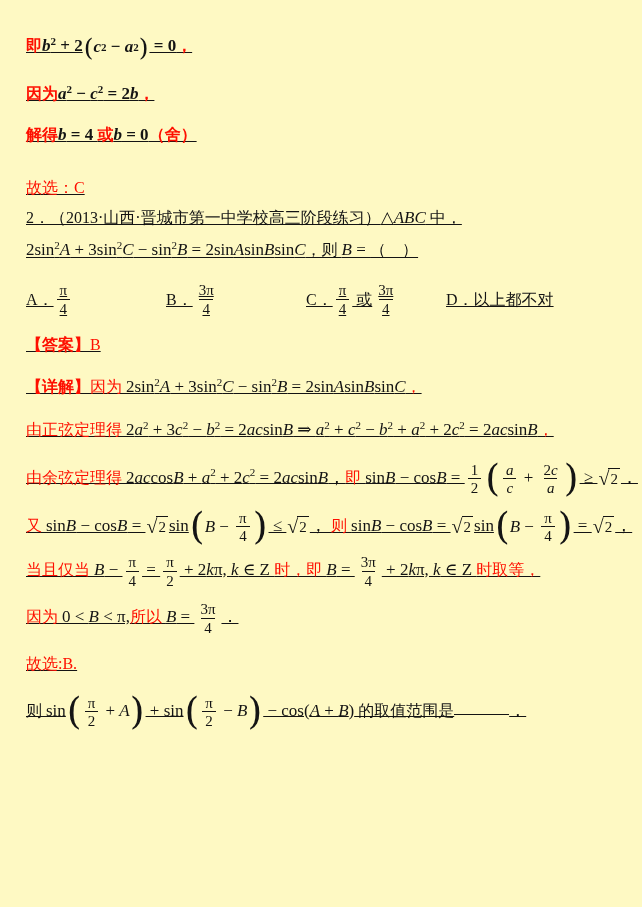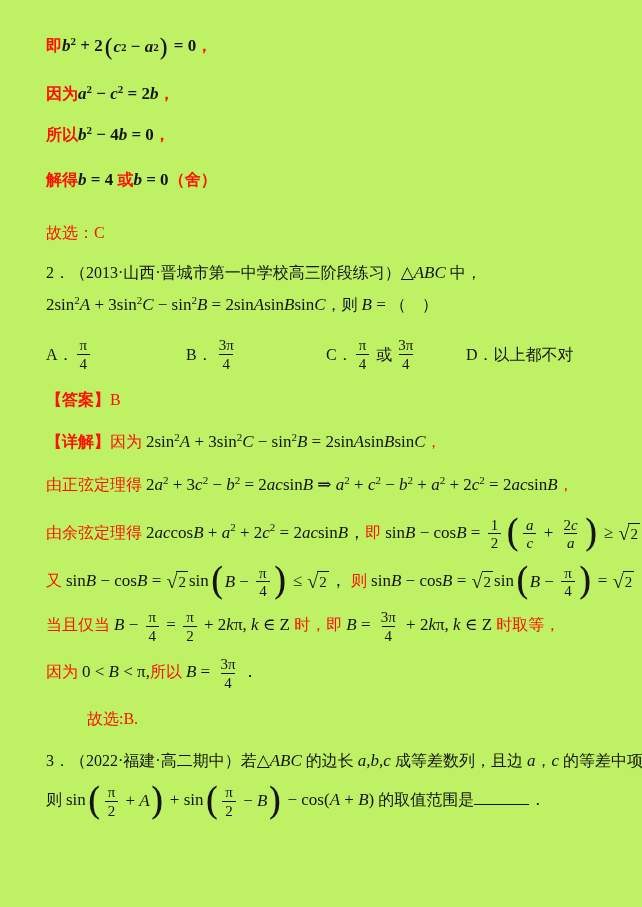--- a/index.html
+++ b/index.html
@@ -1,19 +1,19 @@
 <!DOCTYPE html>
 <html style="--red: #fe0f00;"><head>
 <meta charset="utf-8">
 <style>
   html,body{margin:0;padding:0;background:#ffffff;}
   body{width:642px;height:907px;overflow:hidden;
        font-family:"Liberation Serif","DejaVu Serif",serif;color:#141414;}
   .page{box-sizing:border-box;width:642px;height:907px;
-        padding:34px 22px 0 46px;overflow:hidden;background:#bef264;}
+        padding:34px 22px 0 26px;overflow:hidden;background:#fef9c3;text-decoration:underline;}
   .line{white-space:pre;font-size:16px;line-height:1.45;}
   .line.bold .t-r,.line.bold .t-m,.line.bold .t-n,.line.bold .t-s{font-weight:bold;}
   .t-r{color:var(--red,#fe0f00);}
   .t-rb{color:var(--red,#fe0f00);font-weight:bold;}
   .t-b{color:#141414;}
   .t-m{font-style:italic;}
   .t-m,.t-n{font-size:17px;font-family:"Liberation Serif","DejaVu Serif",serif;}
   .t-s{font-size:11px;vertical-align:super;font-family:"Liberation Serif",serif;}
   .frac{display:inline-flex;flex-direction:column;align-items:center;
         vertical-align:middle;margin:0 3px;line-height:1.05;}
@@ -33,30 +33,28 @@
   .line.options{display:flex;align-items:center;}
   .opt{display:inline-flex;align-items:center;white-space:pre;}
 </style>
 </head>
 <body>
 
 <div class="page">
   <div>
       <div class="line bold" style="margin-bottom: 22px;"><span class="t-r">即</span><span class="t-m">b</span><span class="t-s">2</span><span class="t-n"> + 2</span><span class="bigp"><span class="pp s1">(</span><span class="pbody"><span class="t-m">c</span><span class="t-s">2</span><span class="t-n"> − </span><span class="t-m">a</span><span class="t-s">2</span></span><span class="pp s1">)</span></span><span class="t-n"> = 0</span><span class="t-r">，</span></div>
       <div class="line bold" style="margin-bottom: 16px;"><span class="t-r">因为</span><span class="t-m">a</span><span class="t-s">2</span><span class="t-n"> − </span><span class="t-m">c</span><span class="t-s">2</span><span class="t-n"> = 2</span><span class="t-m">b</span><span class="t-r">，</span></div>
-      <div class="line bold" style="margin-bottom: 20px;"><span class="t-r">所以</span><span class="t-m">b</span><span class="t-s">2</span><span class="t-n"> − 4</span><span class="t-m">b</span><span class="t-n"> = 0</span><span class="t-r">，</span></div>
       <div class="line bold" style="margin-bottom: 28px;"><span class="t-r">解得</span><span class="t-m">b</span><span class="t-n"> = 4 </span><span class="t-r">或</span><span class="t-m">b</span><span class="t-n"> = 0</span><span class="t-r">（舍）</span></div>
-      <div class="line" style="margin-bottom: 17px;"><span class="t-r">故选：C</span></div>
+      <div class="line" style="margin-bottom: 7px;"><span class="t-r">故选：C</span></div>
       <div class="line" style="margin-bottom: 8px;"><span class="t-b">2．（2013·山西·晋城市第一中学校高三阶段练习）</span><span class="t-n">△</span><span class="t-m">ABC</span><span class="t-b"> 中，</span></div>
       <div class="line" style="margin-bottom: 18px;"><span class="t-n">2sin</span><span class="t-s">2</span><span class="t-m">A</span><span class="t-n"> + 3sin</span><span class="t-s">2</span><span class="t-m">C</span><span class="t-n"> − sin</span><span class="t-s">2</span><span class="t-m">B</span><span class="t-n"> = 2sin</span><span class="t-m">A</span><span class="t-n">sin</span><span class="t-m">B</span><span class="t-n">sin</span><span class="t-m">C</span><span class="t-b">，则 </span><span class="t-m">B</span><span class="t-n"> = </span><span class="t-b">（　）</span></div>
       <div class="line options" style="margin-bottom: 15px;"><span class="opt" style="min-width: 140px;"><span class="t-b">A．</span><span class="frac"><span class="num"><span class="t-n">π</span></span><span class="den"><span class="t-n">4</span></span></span></span><span class="opt" style="min-width: 140px;"><span class="t-b">B．</span><span class="frac"><span class="num"><span class="t-n">3π</span></span><span class="den"><span class="t-n">4</span></span></span></span><span class="opt" style="min-width: 140px;"><span class="t-b">C．</span><span class="frac"><span class="num"><span class="t-n">π</span></span><span class="den"><span class="t-n">4</span></span></span><span class="t-b"> 或</span><span class="frac"><span class="num"><span class="t-n">3π</span></span><span class="den"><span class="t-n">4</span></span></span></span><span class="opt"><span class="t-b">D．以上都不对</span></span></div>
       <div class="line" style="margin-bottom: 19px;"><span class="t-rb">【答案】</span><span class="t-r">B</span></div>
       <div class="line" style="margin-bottom: 18px;"><span class="t-rb">【详解】</span><span class="t-r">因为 </span><span class="t-n">2sin</span><span class="t-s">2</span><span class="t-m">A</span><span class="t-n"> + 3sin</span><span class="t-s">2</span><span class="t-m">C</span><span class="t-n"> − sin</span><span class="t-s">2</span><span class="t-m">B</span><span class="t-n"> = 2sin</span><span class="t-m">A</span><span class="t-n">sin</span><span class="t-m">B</span><span class="t-n">sin</span><span class="t-m">C</span><span class="t-r">，</span></div>
       <div class="line" style="margin-bottom: 18px;"><span class="t-r">由正弦定理得 </span><span class="t-n">2</span><span class="t-m">a</span><span class="t-s">2</span><span class="t-n"> + 3</span><span class="t-m">c</span><span class="t-s">2</span><span class="t-n"> − </span><span class="t-m">b</span><span class="t-s">2</span><span class="t-n"> = 2</span><span class="t-m">ac</span><span class="t-n">sin</span><span class="t-m">B</span><span class="t-n"> ⇒ </span><span class="t-m">a</span><span class="t-s">2</span><span class="t-n"> + </span><span class="t-m">c</span><span class="t-s">2</span><span class="t-n"> − </span><span class="t-m">b</span><span class="t-s">2</span><span class="t-n"> + </span><span class="t-m">a</span><span class="t-s">2</span><span class="t-n"> + 2</span><span class="t-m">c</span><span class="t-s">2</span><span class="t-n"> = 2</span><span class="t-m">ac</span><span class="t-n">sin</span><span class="t-m">B</span><span class="t-r">，</span></div>
       <div class="line" style="margin-bottom: 12px;"><span class="t-r">由余弦定理得 </span><span class="t-n">2</span><span class="t-m">ac</span><span class="t-n">cos</span><span class="t-m">B</span><span class="t-n"> + </span><span class="t-m">a</span><span class="t-s">2</span><span class="t-n"> + 2</span><span class="t-m">c</span><span class="t-s">2</span><span class="t-n"> = 2</span><span class="t-m">ac</span><span class="t-n">sin</span><span class="t-m">B</span><span class="t-n">，</span><span class="t-r">即 </span><span class="t-n">sin</span><span class="t-m">B</span><span class="t-n"> − cos</span><span class="t-m">B</span><span class="t-n"> = </span><span class="frac"><span class="num"><span class="t-n">1</span></span><span class="den"><span class="t-n">2</span></span></span><span class="bigp"><span class="pp s2">(</span><span class="pbody"><span class="frac"><span class="num"><span class="t-m">a</span></span><span class="den"><span class="t-m">c</span></span></span><span class="t-n"> + </span><span class="frac"><span class="num"><span class="t-n">2</span><span class="t-m">c</span></span><span class="den"><span class="t-m">a</span></span></span></span><span class="pp s2">)</span></span><span class="t-n"> ≥ </span><span class="sqrt"><span class="rad">√</span><span class="bar"><span class="t-n">2</span></span></span><span class="t-n">．</span></div>
       <div class="line" style="margin-bottom: 8px;"><span class="t-r">又 </span><span class="t-n">sin</span><span class="t-m">B</span><span class="t-n"> − cos</span><span class="t-m">B</span><span class="t-n"> = </span><span class="sqrt"><span class="rad">√</span><span class="bar"><span class="t-n">2</span></span></span><span class="t-n">sin</span><span class="bigp"><span class="pp s2">(</span><span class="pbody"><span class="t-m">B</span><span class="t-n"> − </span><span class="frac"><span class="num"><span class="t-n">π</span></span><span class="den"><span class="t-n">4</span></span></span></span><span class="pp s2">)</span></span><span class="t-n"> ≤ </span><span class="sqrt"><span class="rad">√</span><span class="bar"><span class="t-n">2</span></span></span><span class="t-n">， </span><span class="t-r">则 </span><span class="t-n">sin</span><span class="t-m">B</span><span class="t-n"> − cos</span><span class="t-m">B</span><span class="t-n"> = </span><span class="sqrt"><span class="rad">√</span><span class="bar"><span class="t-n">2</span></span></span><span class="t-n">sin</span><span class="bigp"><span class="pp s2">(</span><span class="pbody"><span class="t-m">B</span><span class="t-n"> − </span><span class="frac"><span class="num"><span class="t-n">π</span></span><span class="den"><span class="t-n">4</span></span></span></span><span class="pp s2">)</span></span><span class="t-n"> = </span><span class="sqrt"><span class="rad">√</span><span class="bar"><span class="t-n">2</span></span></span><span class="t-n">，</span></div>
       <div class="line" style="margin-bottom: 11px;"><span class="t-r">当且仅当 </span><span class="t-m">B</span><span class="t-n"> − </span><span class="frac"><span class="num"><span class="t-n">π</span></span><span class="den"><span class="t-n">4</span></span></span><span class="t-n"> = </span><span class="frac"><span class="num"><span class="t-n">π</span></span><span class="den"><span class="t-n">2</span></span></span><span class="t-n"> + 2</span><span class="t-m">k</span><span class="t-n">π, </span><span class="t-m">k</span><span class="t-n"> ∈ Z </span><span class="t-r">时，即 </span><span class="t-m">B</span><span class="t-n"> = </span><span class="frac"><span class="num"><span class="t-n">3π</span></span><span class="den"><span class="t-n">4</span></span></span><span class="t-n"> + 2</span><span class="t-m">k</span><span class="t-n">π, </span><span class="t-m">k</span><span class="t-n"> ∈ Z </span><span class="t-r">时取等，</span></div>
       <div class="line" style="margin-bottom: 16px;"><span class="t-r">因为 </span><span class="t-n">0 &lt; </span><span class="t-m">B</span><span class="t-n"> &lt; π,</span><span class="t-r">所以 </span><span class="t-m">B</span><span class="t-n"> = </span><span class="frac"><span class="num"><span class="t-n">3π</span></span><span class="den"><span class="t-n">4</span></span></span><span class="t-n">．</span></div>
-      <div class="line" style="margin-bottom: 18px; margin-left: 41px;"><span class="t-r">故选:B.</span></div>
-      <div class="line" style="margin-bottom: 10px;"><span class="t-b">3．（2022·福建·高二期中）若</span><span class="t-n">△</span><span class="t-m">ABC</span><span class="t-b"> 的边长 </span><span class="t-m">a,b,c</span><span class="t-b"> 成等差数列，且边 </span><span class="t-m">a</span><span class="t-b">，</span><span class="t-m">c</span><span class="t-b"> 的等差中项为 </span></div>
+      <div class="line" style="margin-bottom: 18px;"><span class="t-r">故选:B.</span></div>
       <div class="line" style="margin-bottom: 0px;"><span class="t-b">则 </span><span class="t-n">sin</span><span class="bigp"><span class="pp s2">(</span><span class="pbody"><span class="frac"><span class="num"><span class="t-n">π</span></span><span class="den"><span class="t-n">2</span></span></span><span class="t-n"> + </span><span class="t-m">A</span></span><span class="pp s2">)</span></span><span class="t-n"> + sin</span><span class="bigp"><span class="pp s2">(</span><span class="pbody"><span class="frac"><span class="num"><span class="t-n">π</span></span><span class="den"><span class="t-n">2</span></span></span><span class="t-n"> − </span><span class="t-m">B</span></span><span class="pp s2">)</span></span><span class="t-n"> − cos(</span><span class="t-m">A</span><span class="t-n"> + </span><span class="t-m">B</span><span class="t-n">)</span><span class="t-b"> 的取值范围是</span><span class="blank" style="width: 55px;"></span><span class="t-n">．</span></div>
     </div>
 </div>
 
 </body></html>

